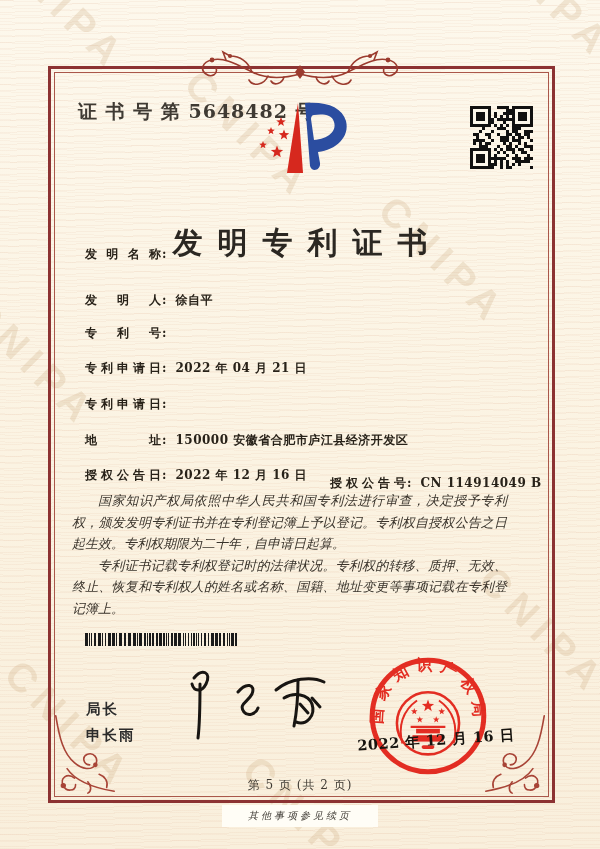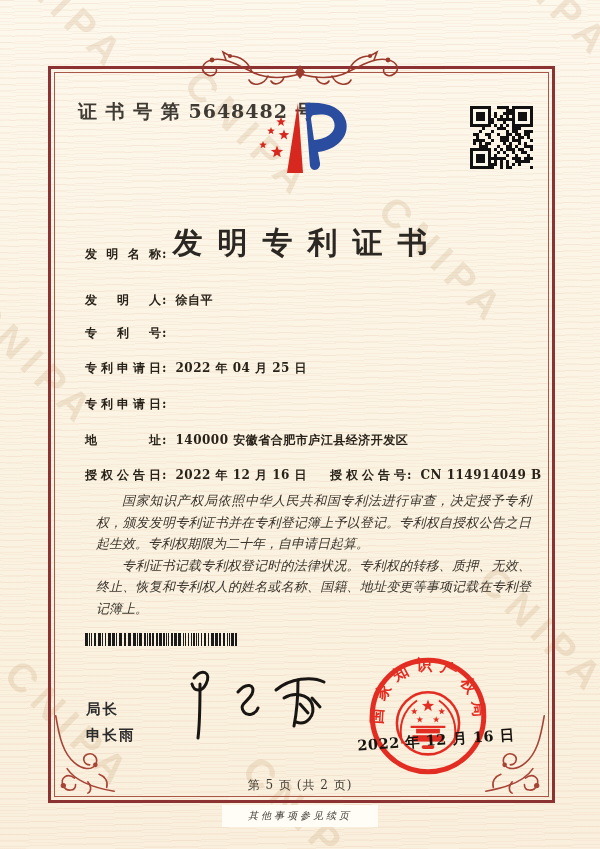--- a/index.html
+++ b/index.html
@@ -26,22 +26,22 @@
     letter-spacing:1px;color:#3f3a33;}
   .logo{position:absolute;z-index:4;left:252px;top:100px;}
   .qr{position:absolute;z-index:4;left:470px;top:106px;}
   .title{position:absolute;z-index:4;left:0;top:179px;width:100%;text-align:center;
     font-size:30px;font-weight:700;letter-spacing:15px;text-indent:15px;color:#2b2722;margin-top:44px;}
   .row{position:absolute;z-index:4;left:85px;display:flex;align-items:baseline;
     font-size:12px;font-weight:700;color:#282219;white-space:nowrap;}
   .lbl{display:inline-block;width:76px;text-align:justify;text-align-last:justify;}
   .colon{margin:0 9px 0 1px;}
   .val{letter-spacing:0.5px;}
-  .subfield{position:absolute;left:245px;top:0;display:flex;align-items:baseline;}
-  .body-text{position:absolute;z-index:4;left:96px;top:490px;width:435px;}
+  .subfield{position:absolute;left:245px;top:8px;display:flex;align-items:baseline;}
+  .body-text{position:absolute;z-index:4;left:72px;top:490px;width:435px;}
   .body-text p{margin:0;font-size:13px;line-height:21.5px;text-indent:2em;
     font-style:italic;color:#39332b;text-align:justify;}
   .barcode{position:absolute;z-index:4;left:85px;top:633px;}
   .signer{position:absolute;z-index:4;left:86px;top:684px;
     font-family:"Liberation Sans",sans-serif;font-weight:700;color:#2c2c2c;font-size:14.5px;margin-top:16px;}
   .signer div{margin-bottom:7px;letter-spacing:2px;}
   .signature{position:absolute;z-index:4;left:172px;top:664px;}
   .seal{position:absolute;z-index:5;left:364px;top:652px;mix-blend-mode:multiply;opacity:0.95;}
   .seal-date{position:absolute;z-index:6;left:356px;top:731px;width:160px;text-align:center;
     transform:rotate(-4deg);font-size:14.5px;font-weight:700;color:#17140f;letter-spacing:0.5px;}
@@ -286,30 +286,30 @@
       <span class="colon">:</span>
     <span class="val">徐自平</span>
   </div>
   <div class="row" style="top:325px">
     <span class="lbl">专利号</span>
       <span class="colon">:</span>
   </div>
   <div class="row" style="top:360px">
     <span class="lbl">专利申请日</span>
       <span class="colon">:</span>
-    <span class="val">2022 年 04 月 25 日</span>
+    <span class="val">2022 年 04 月 21 日</span>
   </div>
   <div class="row" style="top:396px">
     <span class="lbl">专利申请日</span>
       <span class="colon">:</span>
   </div>
   <div class="row" style="top:432px">
     <span class="lbl">地址</span>
       <span class="colon">:</span>
-    <span class="val">140000 安徽省合肥市庐江县经济开发区</span>
+    <span class="val">150000 安徽省合肥市庐江县经济开发区</span>
   </div>
   <div class="row" style="top:467px">
     <span class="lbl">授权公告日</span>
       <span class="colon">:</span>
     <span class="val">2022 年 12 月 16 日</span>
     <span class="subfield">
       <span class="lbl">授权公告号</span>
         <span class="colon">:</span>
       <span class="val">CN 114914049 B</span>
     </span>

